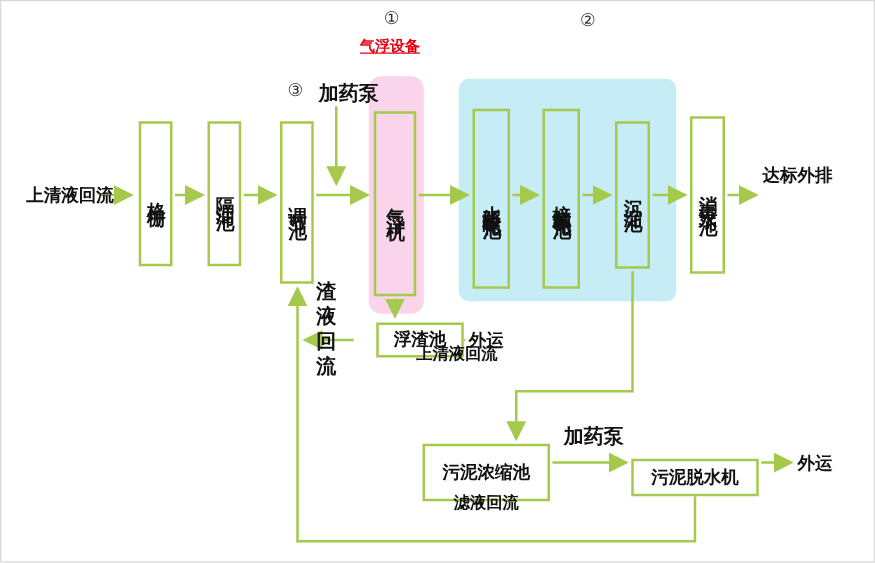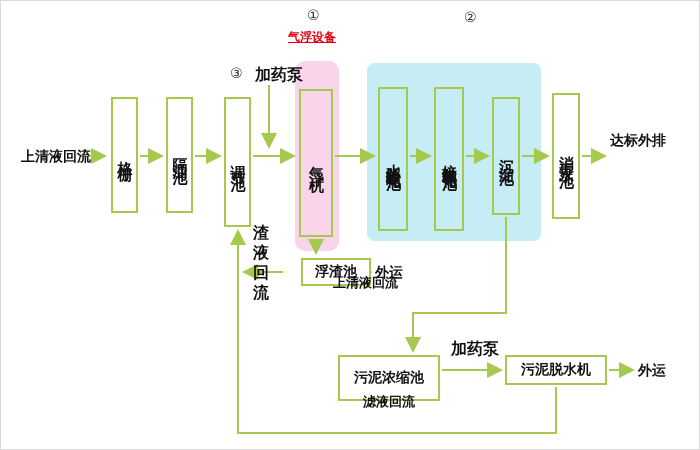--- a/index.html
+++ b/index.html
@@ -95,21 +95,21 @@
   <div class="v" style="left:551px;top:92px;width:28px;height:126px;">
       <span>消毒水池</span>
     </div>
 
   <div class="h" style="left:300px;top:257px;width:70px;height:28px;">
       <span>浮渣池</span>
     </div>
   <div class="h" style="left:337px;top:354px;width:102px;height:46px;">
       <span>污泥浓缩池</span>
     </div>
-  <div class="h" style="left:504px;top:354px;width:102px;height:30px;">
+  <div class="h" style="left:504px;top:366px;width:102px;height:30px;">
       <span>污泥脱水机</span>
     </div>
 
   <div class="lbl b14" style="left:20px;top:147px;">上清液回流</div>
   <div class="lbl b14" style="left:609px;top:131px;">达标外排</div>
 
   <div class="lbl num" style="left:306px;top:6px;">①</div>
   <div class="lbl red" style="left:287px;top:28px;">气浮设备</div>
   <div class="lbl num" style="left:463px;top:8px;">②</div>
   <div class="lbl num" style="left:229px;top:64px;">③</div>

